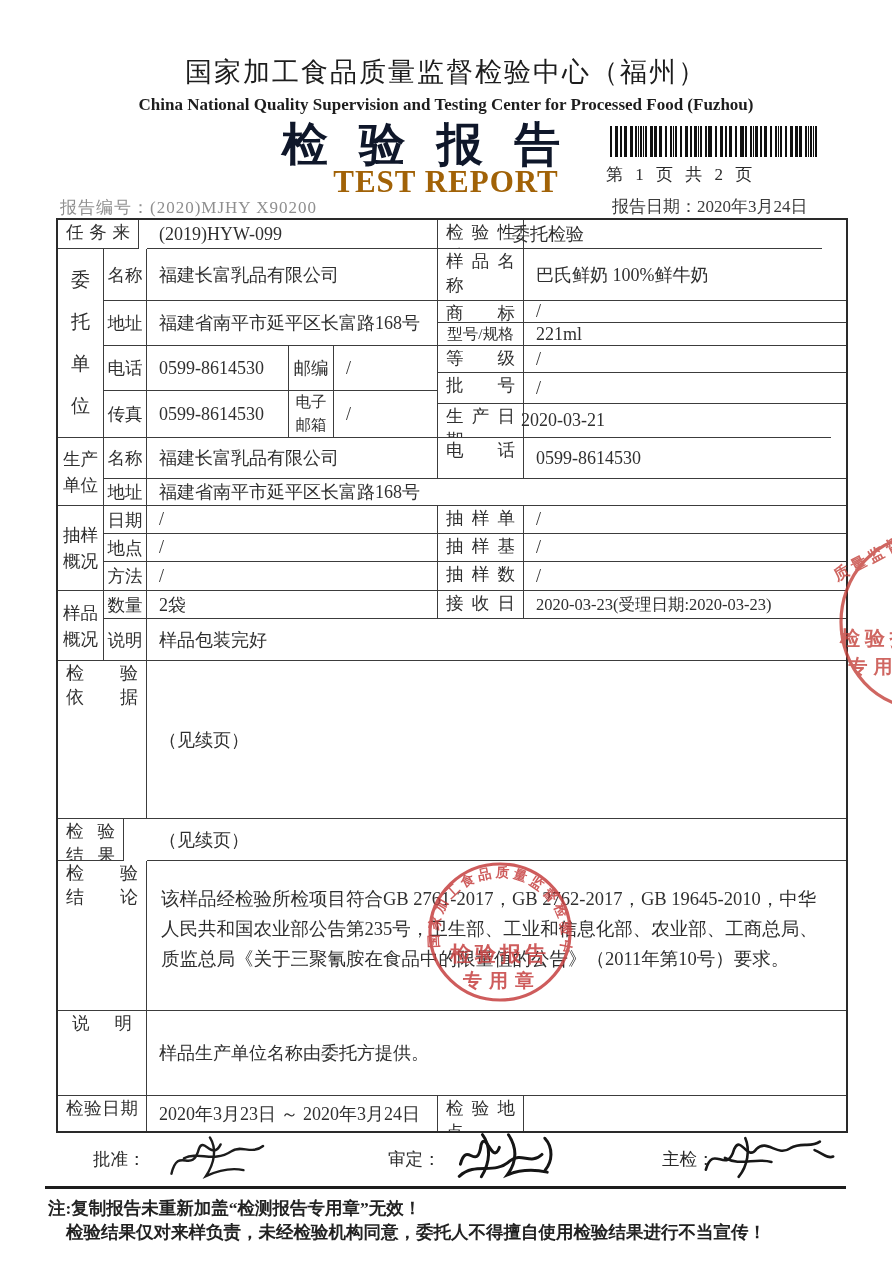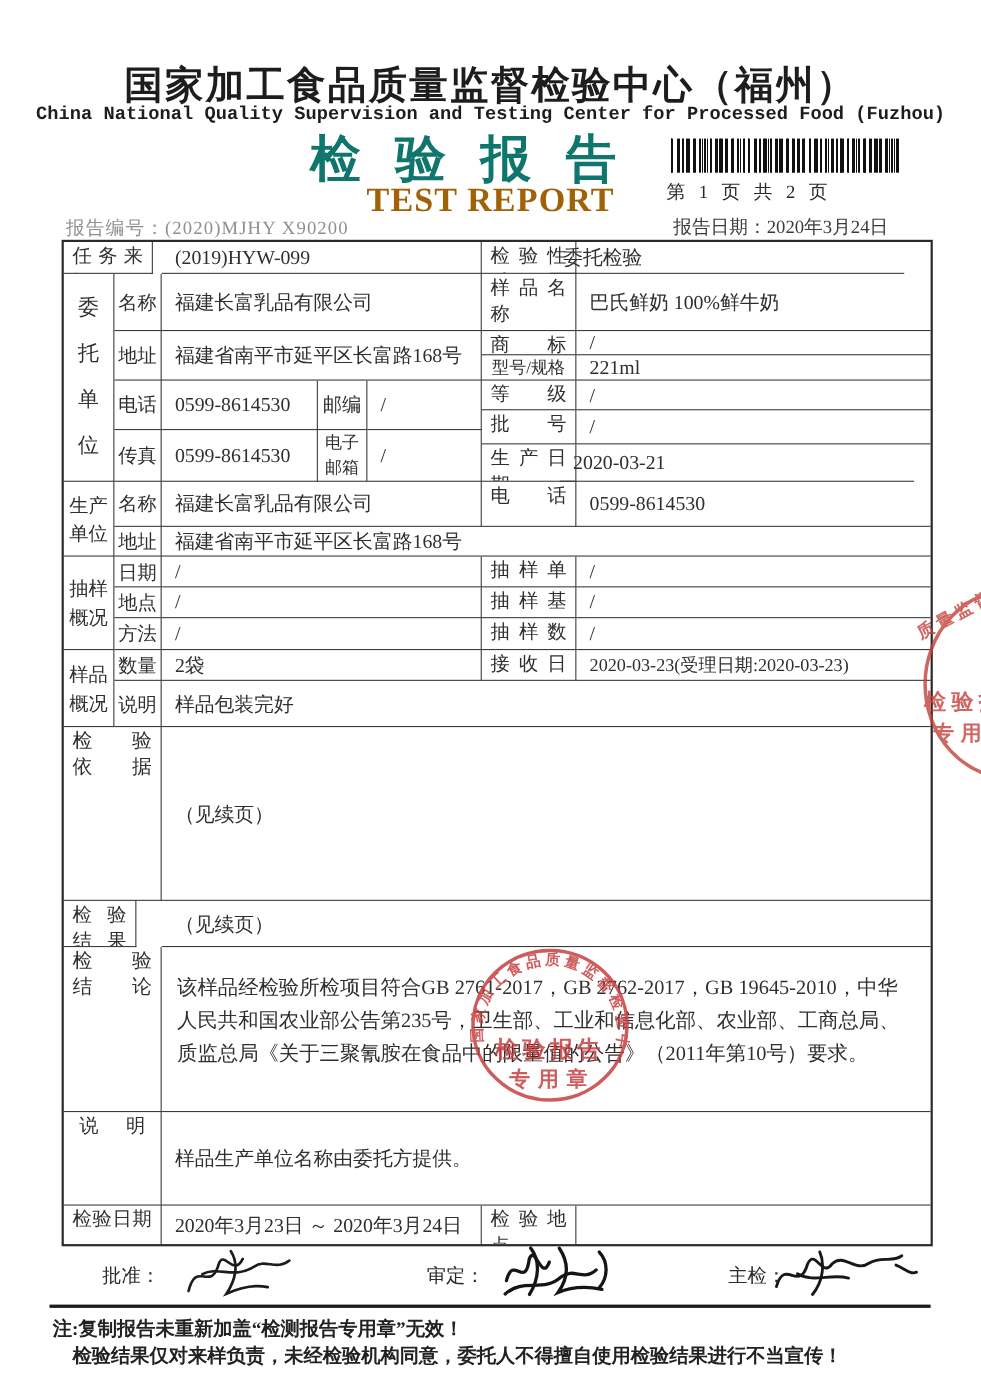--- a/index.html
+++ b/index.html
@@ -1,24 +1,24 @@
 <!DOCTYPE html>
 <html><head>
 <meta charset="utf-8">
 <style>
   html,body{margin:0;padding:0;background:#fff;}
   .page{position:relative;width:892px;height:1261px;background:#fff;overflow:hidden;
         font-family:"Liberation Serif","DejaVu Serif",serif;color:#2e2e2e;}
   .abs{position:absolute;}
   
-  .title-cn{left:0;top:54px;width:892px;text-align:center;font-size:35px;font-weight:bold;
+  .title-cn{left:0;top:54px;width:892px;text-align:center;font-size:27px;font-weight:normal;
             letter-spacing:2px;color:#1d1d1d;}
-  .title-en{left:0;top:95px;width:892px;text-align:center;font-size:17px;font-weight:bold;color:#1d1d1d;font-family:Liberation Mono, monospace;}
+  .title-en{left:0;top:95px;width:892px;text-align:center;font-size:17px;font-weight:bold;color:#1d1d1d;}
   .report-cn{left:0;top:114px;width:852px;text-align:center;font-size:46px;font-weight:bold;
-             letter-spacing:10px;color:#0f766e;}
+             letter-spacing:10px;color:#0f172a;}
   .report-en{left:0;top:164px;width:892px;text-align:center;font-size:31px;font-weight:bold;
              letter-spacing:1px;color:#a16207;}
   .barcode{left:610px;top:126px;width:208px;height:31px;
     background-image:
       repeating-linear-gradient(90deg,#101010 0 2px,transparent 2px 5px),
       repeating-linear-gradient(90deg,#101010 0 1px,transparent 1px 7px),
       repeating-linear-gradient(90deg,#101010 0 1px,transparent 1px 11px);}
   .pageinfo{left:606px;top:163px;font-size:17px;letter-spacing:4px;color:#2a2a2a;}
   .repno{left:60px;top:196px;font-size:17px;color:#8f8f8f;letter-spacing:1px;}
   .repdate{left:612px;top:195px;font-size:17px;color:#3a3a3a;}

